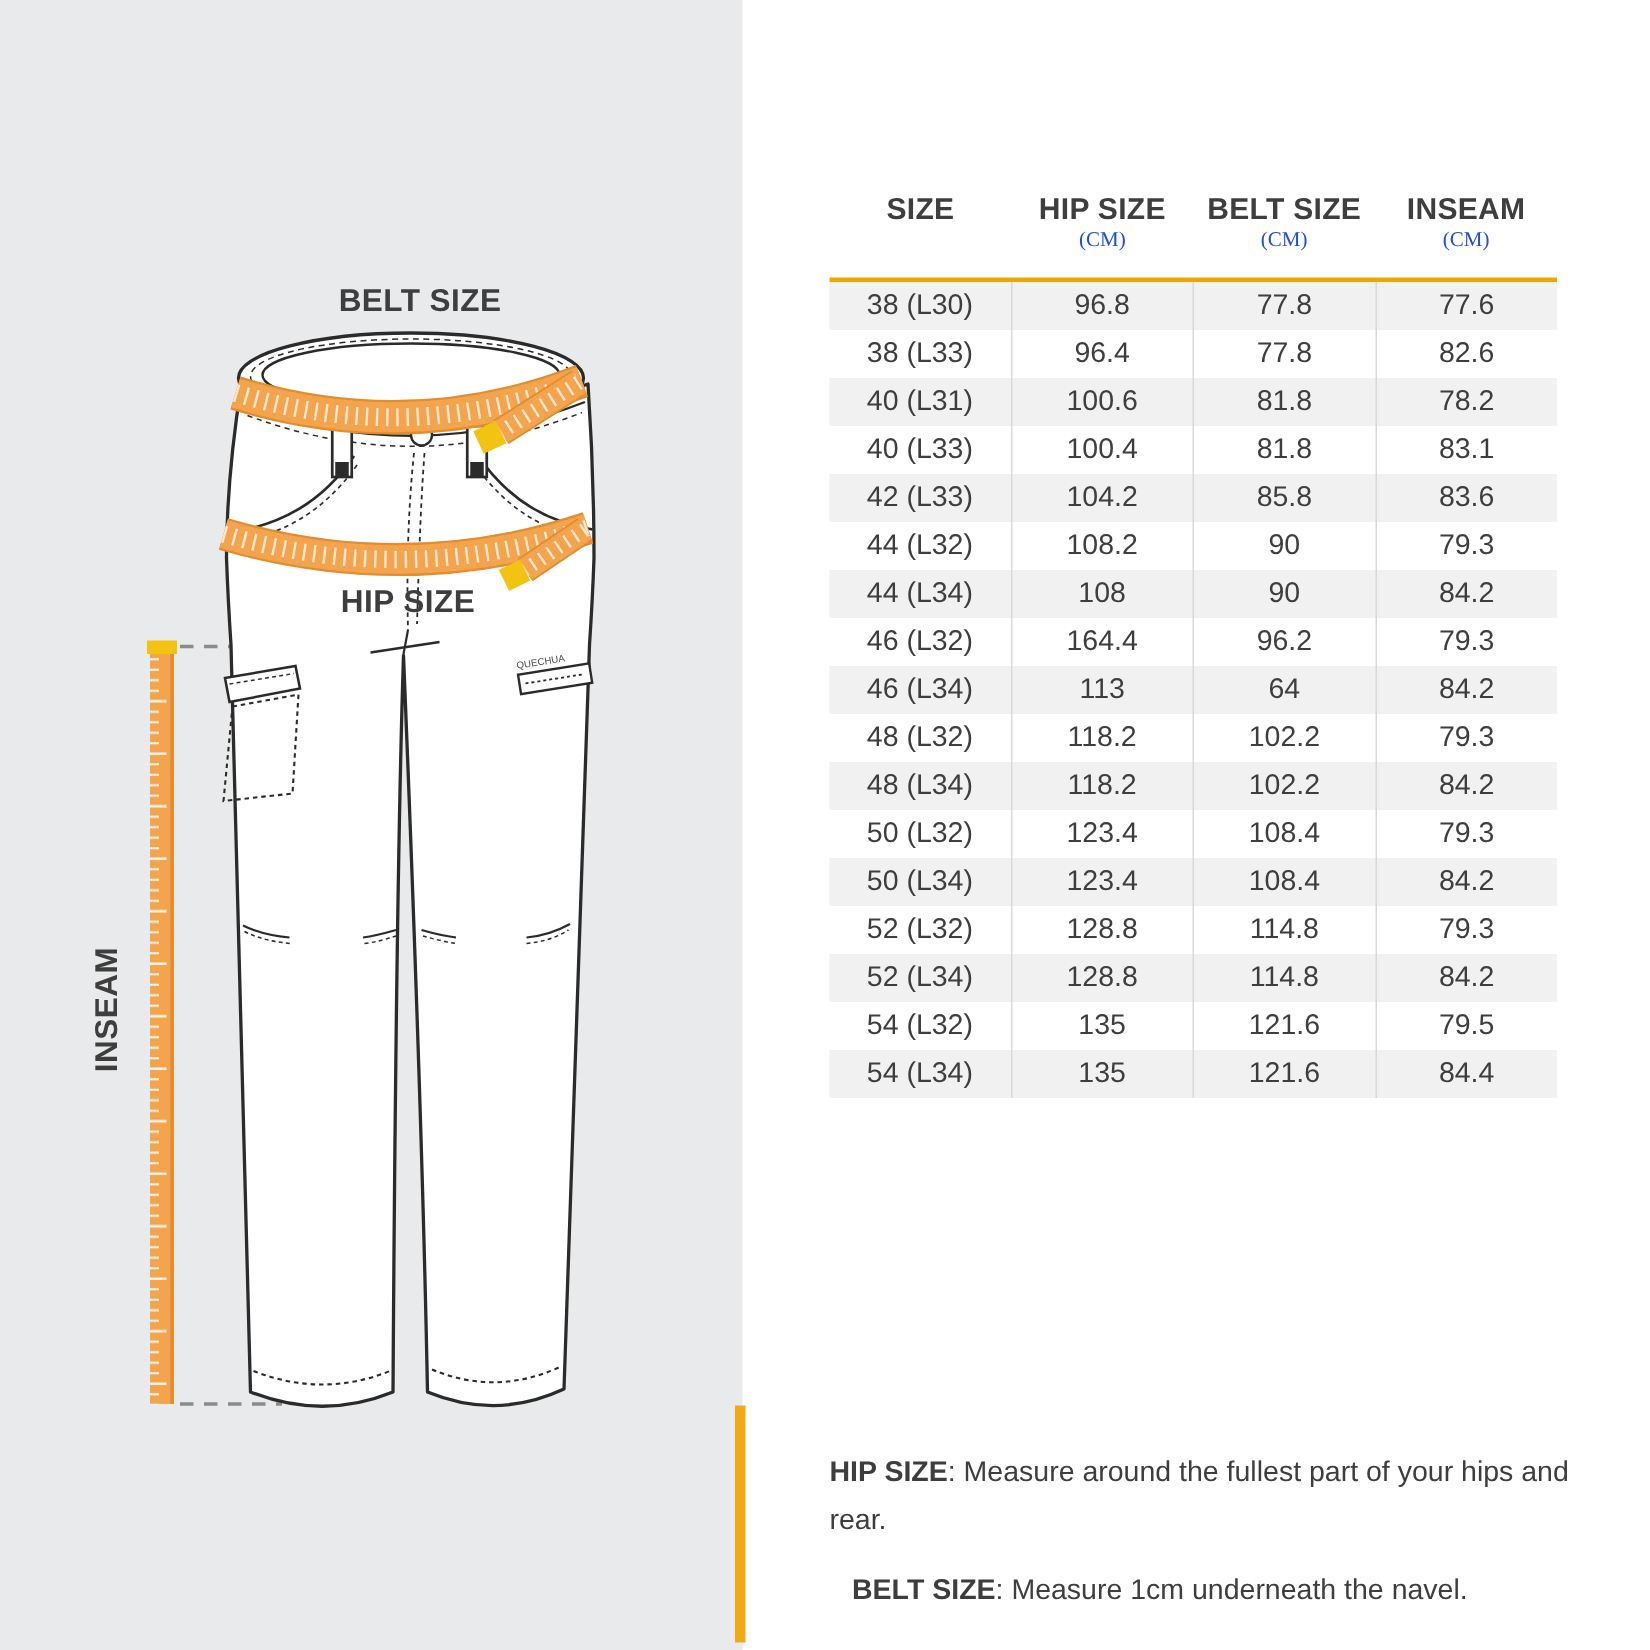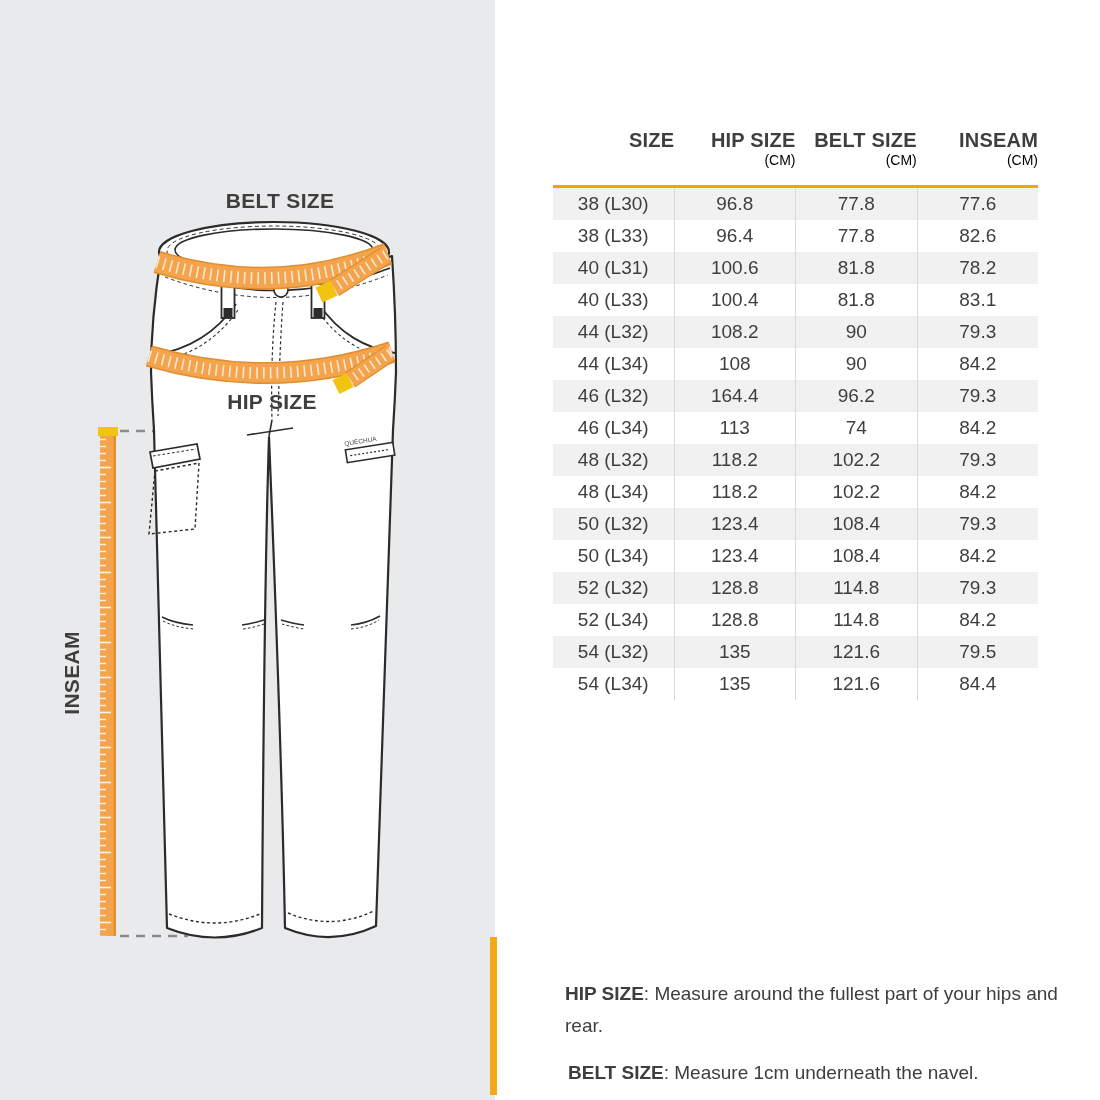--- a/index.html
+++ b/index.html
@@ -10,23 +10,23 @@
   .left-panel svg{position:absolute;left:0;top:0;}
   .diagram-label{position:absolute;font-weight:700;font-size:21px;letter-spacing:.3px;color:#3e3e3e;
                  text-align:center;white-space:nowrap;}
   .belt-label{left:150px;top:189px;width:260px;}
   .hip-label{left:142px;top:390px;width:260px;}
   .inseam-label{left:11px;top:661px;width:122px;transform:rotate(-90deg);}
   
   .accent-bar{position:absolute;left:490px;top:937px;width:7px;height:158px;background:#f2a918;}
   
   .thead{position:absolute;left:553px;top:128px;width:485px;display:flex;}
-  .th{flex:1;text-align:right;}
+  .th{flex:1;text-align:center;}
   .th-title{font-size:20px;font-weight:700;letter-spacing:.2px;line-height:24px;}
-  .th-unit{font-size:14px;line-height:17px;color:#000000;min-height:17px;}
+  .th-unit{font-size:14px;line-height:17px;color:#1d4ed8;min-height:17px;font-family:Liberation Serif, serif;}
   .rule{position:absolute;left:553px;top:185px;width:485px;height:3px;background:#f0a500;}
   .tbody{position:absolute;left:553px;top:188px;width:485px;}
   .trow{display:flex;height:32px;}
   .trow:nth-child(odd){background:#f1f1f2;}
   .tcell{flex:1;display:flex;align-items:center;justify-content:center;
          font-size:19px;color:#3e3e3e;border-right:1px solid #d9d9d9;}
   .tcell:last-child{border-right:none;}
   
   .notes{position:absolute;left:553px;top:966px;width:520px;font-size:19px;line-height:32px;color:#3e3e3e;}
   .notes b{font-weight:700;}
@@ -200,41 +200,47 @@
         <div class="tcell">81.8</div>
         <div class="tcell">78.2</div>
       </div>
       <div class="trow">
         <div class="tcell">40 (L33)</div>
         <div class="tcell">100.4</div>
         <div class="tcell">81.8</div>
         <div class="tcell">83.1</div>
       </div>
       <div class="trow">
+        <div class="tcell">42 (L33)</div>
+        <div class="tcell">104.2</div>
+        <div class="tcell">85.8</div>
+        <div class="tcell">83.6</div>
+      </div>
+      <div class="trow">
         <div class="tcell">44 (L32)</div>
         <div class="tcell">108.2</div>
         <div class="tcell">90</div>
         <div class="tcell">79.3</div>
       </div>
       <div class="trow">
         <div class="tcell">44 (L34)</div>
         <div class="tcell">108</div>
         <div class="tcell">90</div>
         <div class="tcell">84.2</div>
       </div>
       <div class="trow">
         <div class="tcell">46 (L32)</div>
         <div class="tcell">164.4</div>
         <div class="tcell">96.2</div>
         <div class="tcell">79.3</div>
       </div>
       <div class="trow">
         <div class="tcell">46 (L34)</div>
         <div class="tcell">113</div>
-        <div class="tcell">74</div>
+        <div class="tcell">64</div>
         <div class="tcell">84.2</div>
       </div>
       <div class="trow">
         <div class="tcell">48 (L32)</div>
         <div class="tcell">118.2</div>
         <div class="tcell">102.2</div>
         <div class="tcell">79.3</div>
       </div>
       <div class="trow">
         <div class="tcell">48 (L34)</div>
@@ -274,17 +280,17 @@
       </div>
       <div class="trow">
         <div class="tcell">54 (L34)</div>
         <div class="tcell">135</div>
         <div class="tcell">121.6</div>
         <div class="tcell">84.4</div>
       </div>
     </div>
 
   <div class="notes">
-    <p style="margin:12px"><b>HIP SIZE</b><span>: Measure around the fullest part of your hips and rear.</span></p>
+    <p style="margin:0"><b>HIP SIZE</b><span>: Measure around the fullest part of your hips and rear.</span></p>
     <p style="margin:15px"><b>BELT SIZE</b><span>: Measure 1cm underneath the navel.</span></p>
   </div>
 
 </div>
 
 </body></html>

